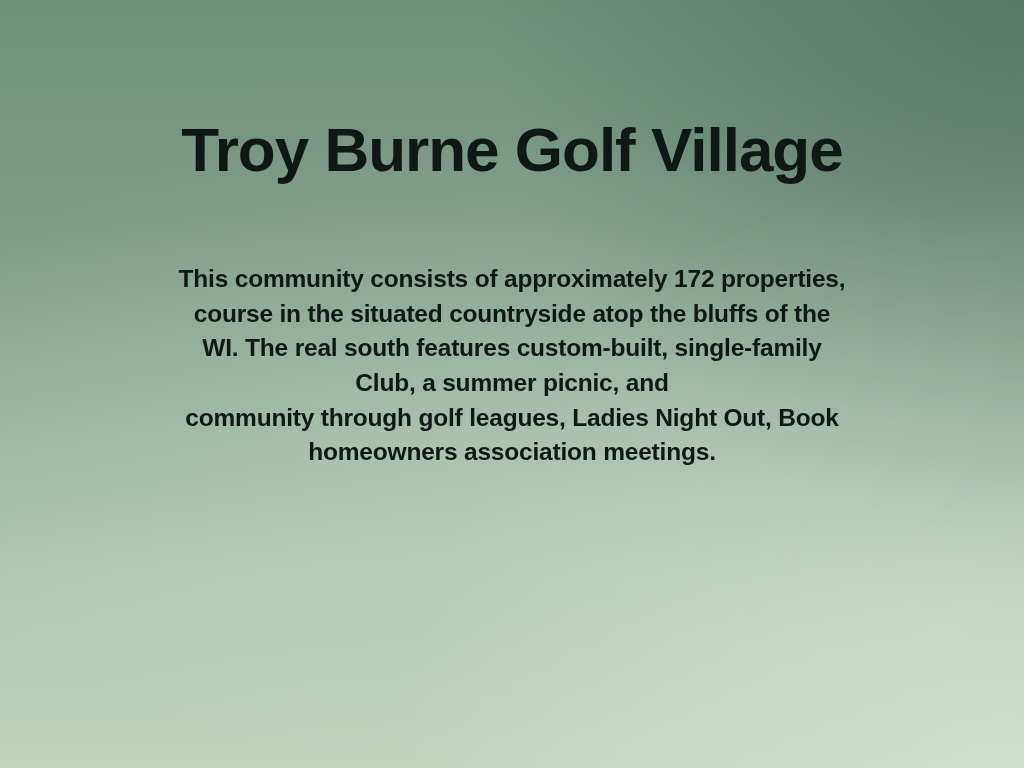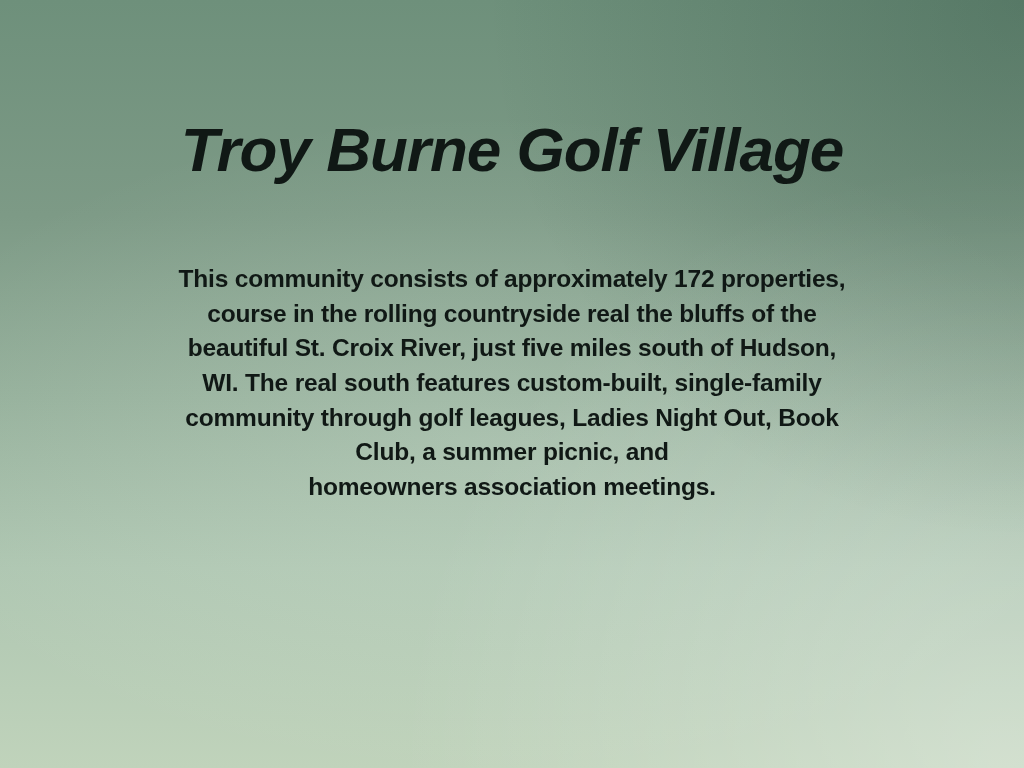--- a/index.html
+++ b/index.html
@@ -20,21 +20,20 @@
     color: var(--text-color, #101815);
   }
   .title {
     margin: 116px 40px 0;
     text-align: center;
     font-size: 62px;
     font-weight: 700;
     line-height: 1.1;
     letter-spacing: -1px;
     color: var(--text-color, #101815);
-    font-style: italic;
   }
   .body-text {
     margin: 78px auto 1px;
     width: 820px;
     text-align: center;
     font-size: 24.5px;
     font-weight: 700;
     letter-spacing: -0.2px;
     color: var(--text-color, #101815);
   }
@@ -44,20 +43,19 @@
   }
 </style>
 </head>
 <body>
 
 <div class="slide">
   <h1 class="title">Troy Burne Golf Village</h1>
 
   <div class="body-text">
     <div class="body-line">This community consists of approximately 172 properties,</div>
-    <div class="body-line">course in the rolling countryside real the bluffs of the</div>
-    <div class="body-line">beautiful St. Croix River, just five miles south of Hudson,</div>
+    <div class="body-line">course in the situated countryside atop the bluffs of the</div>
     <div class="body-line">WI. The real south features custom-built, single-family</div>
+    <div class="body-line">Club, a summer picnic, and</div>
     <div class="body-line">community through golf leagues, Ladies Night Out, Book</div>
-    <div class="body-line">Club, a summer picnic, and</div>
     <div class="body-line">homeowners association meetings.</div>
   </div>
 </div>
 
 </body></html>

